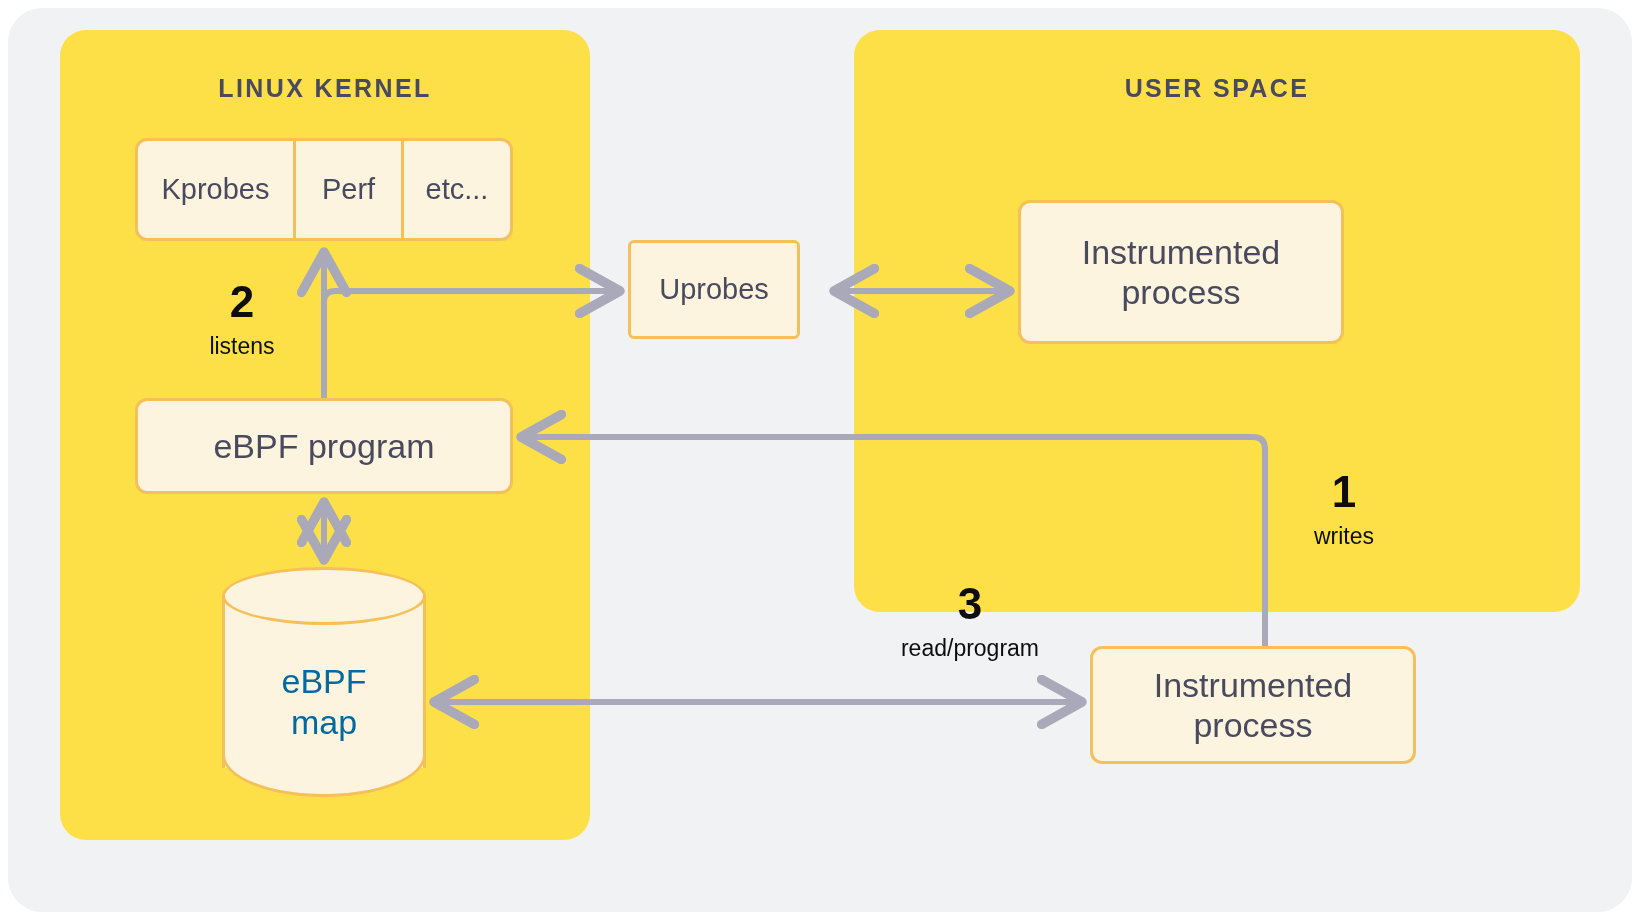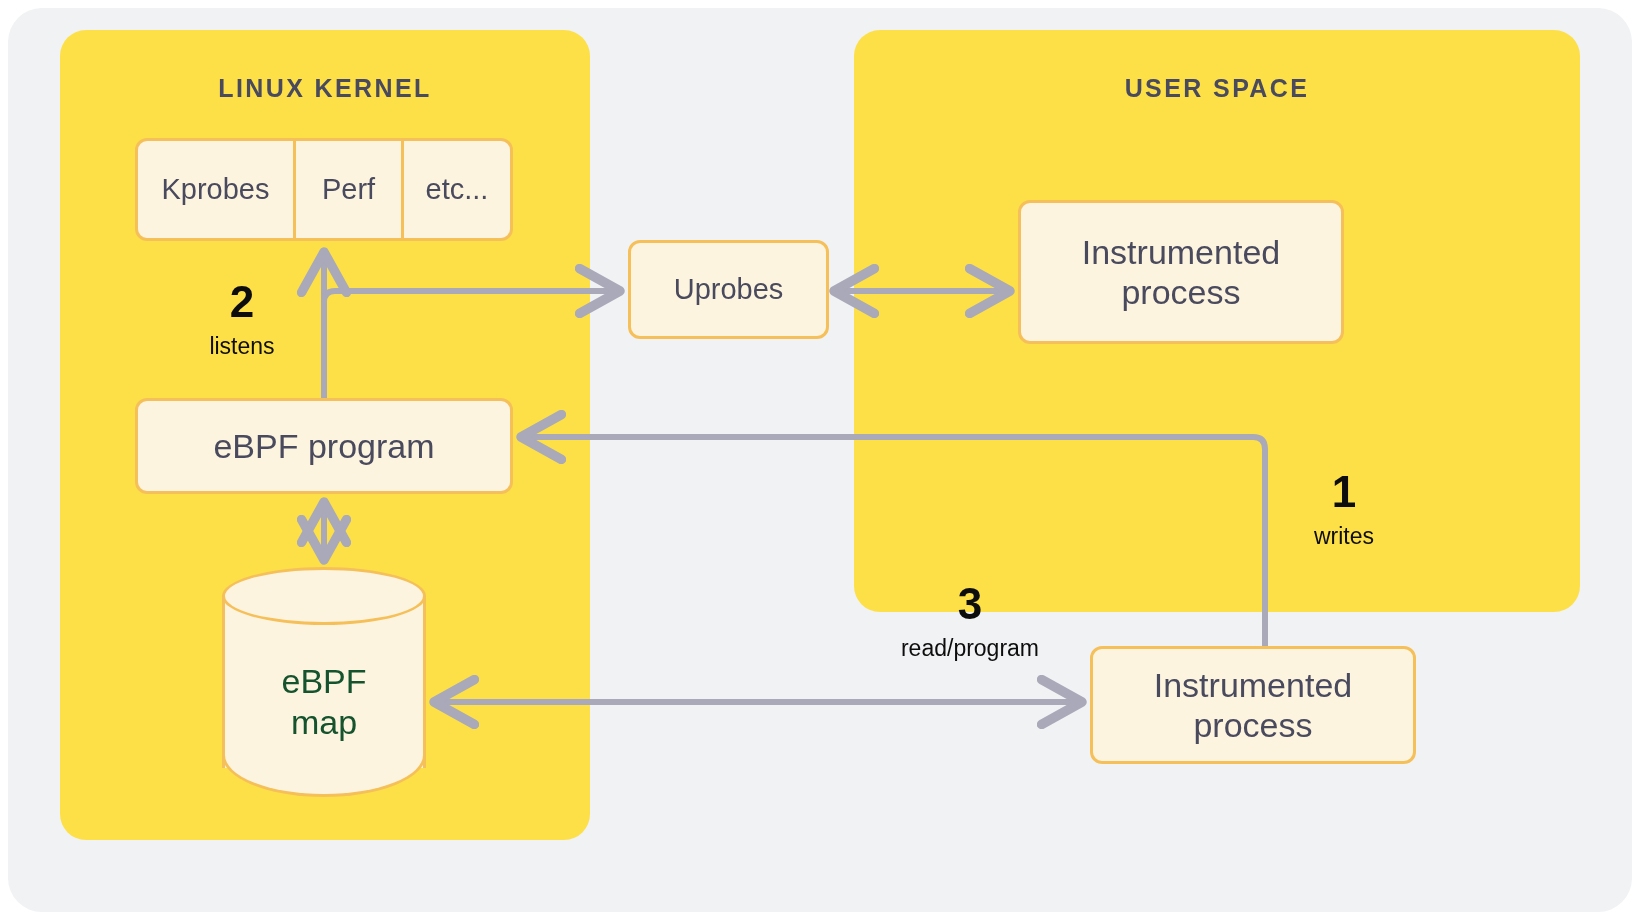--- a/index.html
+++ b/index.html
@@ -69,21 +69,21 @@
   #node-probes .cell {
     display: flex; align-items: center; justify-content: center;
     font-size: 29px; color: #4a4a5e; height: 100%;
     box-sizing: border-box;
   }
   #node-probes .cell.c0 { width: 158px; border-right: 3px solid #f5c05a; }
   #node-probes .cell.c1 { width: 108px; border-right: 3px solid #f5c05a; }
   #node-probes .cell.c2 { width: 106px; }
 
   #node-ebpf-program { left: 135px; top: 398px; width: 378px; height: 96px; font-size: 34px; }
-  #node-uprobes      { left: 628px; top: 240px; width: 201px; height: 99px; font-size: 29px; }
+  #node-uprobes      { left: 628px; top: 240px; width: 172px; height: 99px; font-size: 29px; border-radius: 6px; }
   #node-proc-top     { left: 1018px; top: 200px; width: 326px; height: 144px; font-size: 34px; }
   #node-proc-bottom  { left: 1090px; top: 646px; width: 326px; height: 118px; font-size: 34px; }
 
   
   #node-ebpf-map {
     position: absolute;
     left: 222px; top: 567px; width: 204px; height: 230px;
   }
   #node-ebpf-map .cyl-body {
     position: absolute; left: 0; top: 29px; width: 100%; height: 172px;
@@ -103,21 +103,21 @@
   #node-ebpf-map .cyl-top {
     position: absolute; left: 0; top: 0; width: 100%; height: 58px;
     background: #fdf4df;
     border: 3px solid #f5c05a;
     border-radius: 50%;
     box-sizing: border-box;
   }
   #node-ebpf-map .cyl-label {
     position: absolute; left: 0; top: 60px; width: 100%; height: 150px;
     display: flex; align-items: center; justify-content: center;
-    text-align: center; font-size: 34px; color: #14532d; line-height: 1.2;
+    text-align: center; font-size: 34px; color: #0369a1; line-height: 1.2;
   }
 
   
   .step {
     position: absolute;
     text-align: center;
     color: #0d0d0d;
     white-space: nowrap;
   }
   .step .num  { font-size: 44px; font-weight: bold; line-height: 1; display: block; }

